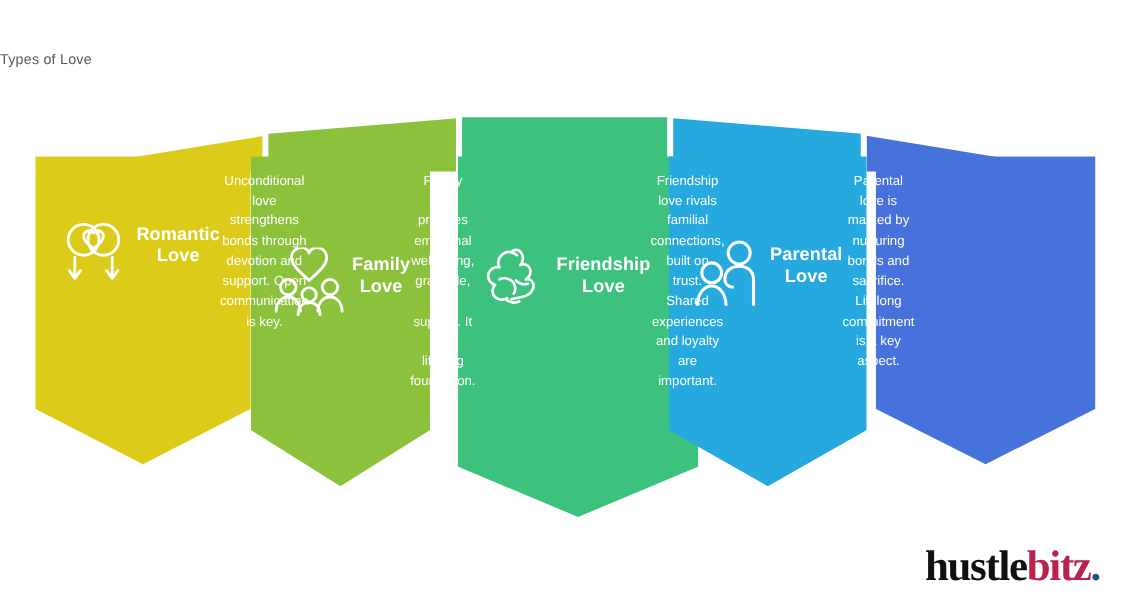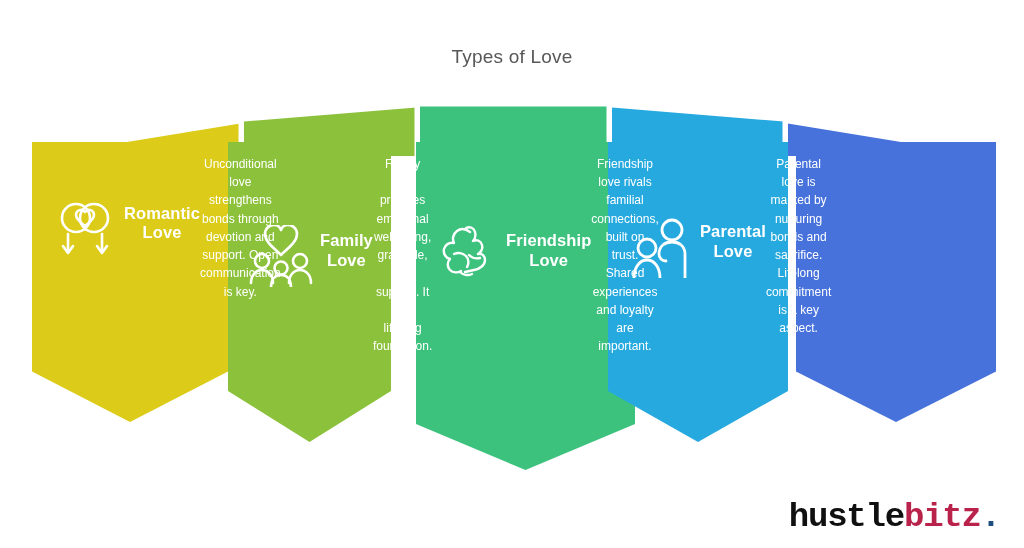--- a/index.html
+++ b/index.html
@@ -5,22 +5,22 @@
   html,body{margin:0;padding:0;}
   body{
     width:1024px;height:548px;background:#ffffff;
     font-family:"Liberation Sans","DejaVu Sans",sans-serif;
     overflow:hidden;position:relative;
   }
   #stage{position:absolute;inset:0;}
 
   
   .page-title{
-    position:absolute;left:0;top:46px;width:1024px;text-align:center;
-    font-size:19px;color:#58585a;letter-spacing:.2px;font-weight:400;
+    position:absolute;left:0;top:46px;width:1024px;text-align:left;
+    font-size:13px;color:#58585a;letter-spacing:.2px;font-weight:400;
   }
 
   
   #roof{position:absolute;left:0;top:96px;width:1024px;height:62px;}
 
   
   .cols{position:absolute;left:0;top:142px;width:1024px;height:330px;}
   .col{
     position:absolute;top:0;
     box-sizing:border-box;
@@ -46,22 +46,22 @@
     font-size:12px;line-height:1.52;margin-top:13px;
     max-width:160px;
   }
 
   
   .shape{position:absolute;left:0;top:0;width:100%;height:100%;}
 
   
   .logo{
     position:absolute;right:24px;bottom:14px;
-    font-size:34px;font-weight:bold;letter-spacing:-1.2px;
-    font-family:Liberation Mono, monospace;
+    font-size:39px;font-weight:bold;letter-spacing:-1.2px;
+    font-family:Liberation Serif, serif;
     white-space:nowrap;line-height:1;
   }
   .logo .l1{color:#101010;}
   .logo .l2{color:#B9234B;}
   .logo .l3{color:#1C4E80;}
 </style>
 </head>
 <body>
 
 <div id="stage">

